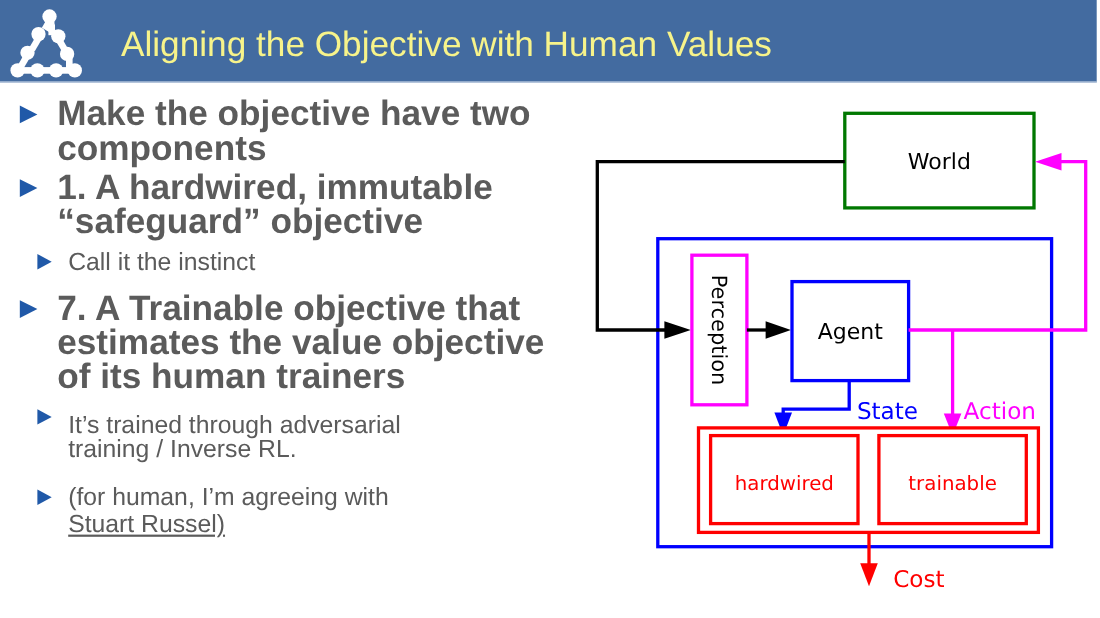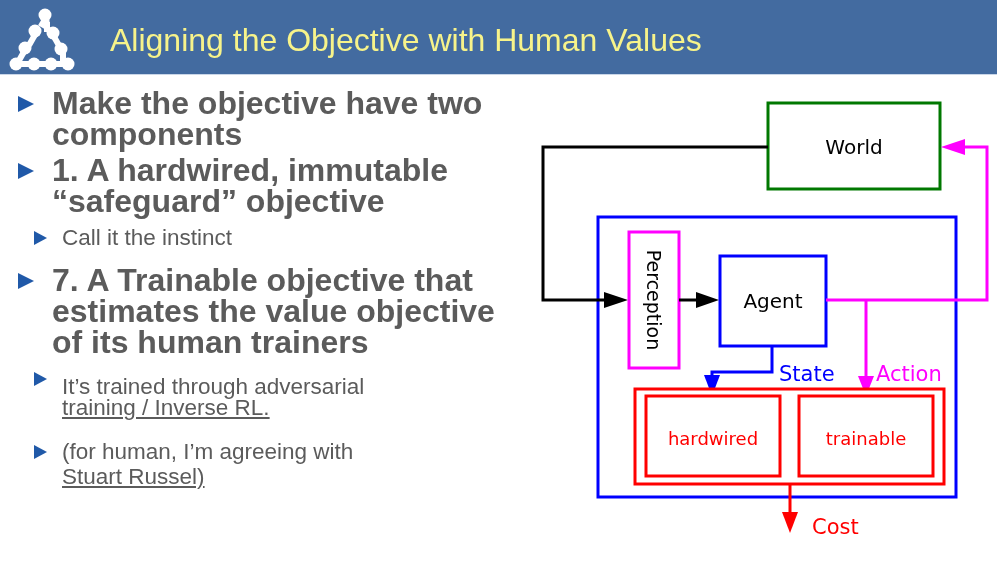--- a/index.html
+++ b/index.html
@@ -54,21 +54,21 @@
   <span class="tri small" style="left:34px; top:231px;"></span>
   <div class="b b2" style="top:223px;">Call it the instinct</div>
 
   <span class="tri" style="left:18px; top:273px;"></span>
   <div class="b b1" style="top:265px;">7. A Trainable objective that</div>
   <div class="b b1" style="top:296px;">estimates the value objective</div>
   <div class="b b1" style="top:327px;">of its human trainers</div>
 
   <span class="tri small" style="left:34px; top:372px;"></span>
   <div class="b b2" style="top:372px;">It’s trained through adversarial</div>
-  <div class="b b2" style="top:393px;text-decoration:underline;">training / Inverse RL.</div>
+  <div class="b b2" style="top:393px;">training / Inverse RL.</div>
 
   <span class="tri small" style="left:34px; top:445px;"></span>
   <div class="b b2" style="top:437px;">(for human, I’m agreeing with</div>
   <div class="b b2" style="top:462px;text-decoration:underline;">Stuart Russel)</div>
 </div>
 
 <svg class="diagram" width="1000" height="562">
   <defs>
     <marker id="arrBlack" markerWidth="10" markerHeight="10" refX="9" refY="5" orient="auto" markerUnits="userSpaceOnUse">
       <path d="M0,0 L10,5 L0,10 z" fill="#000"></path>

